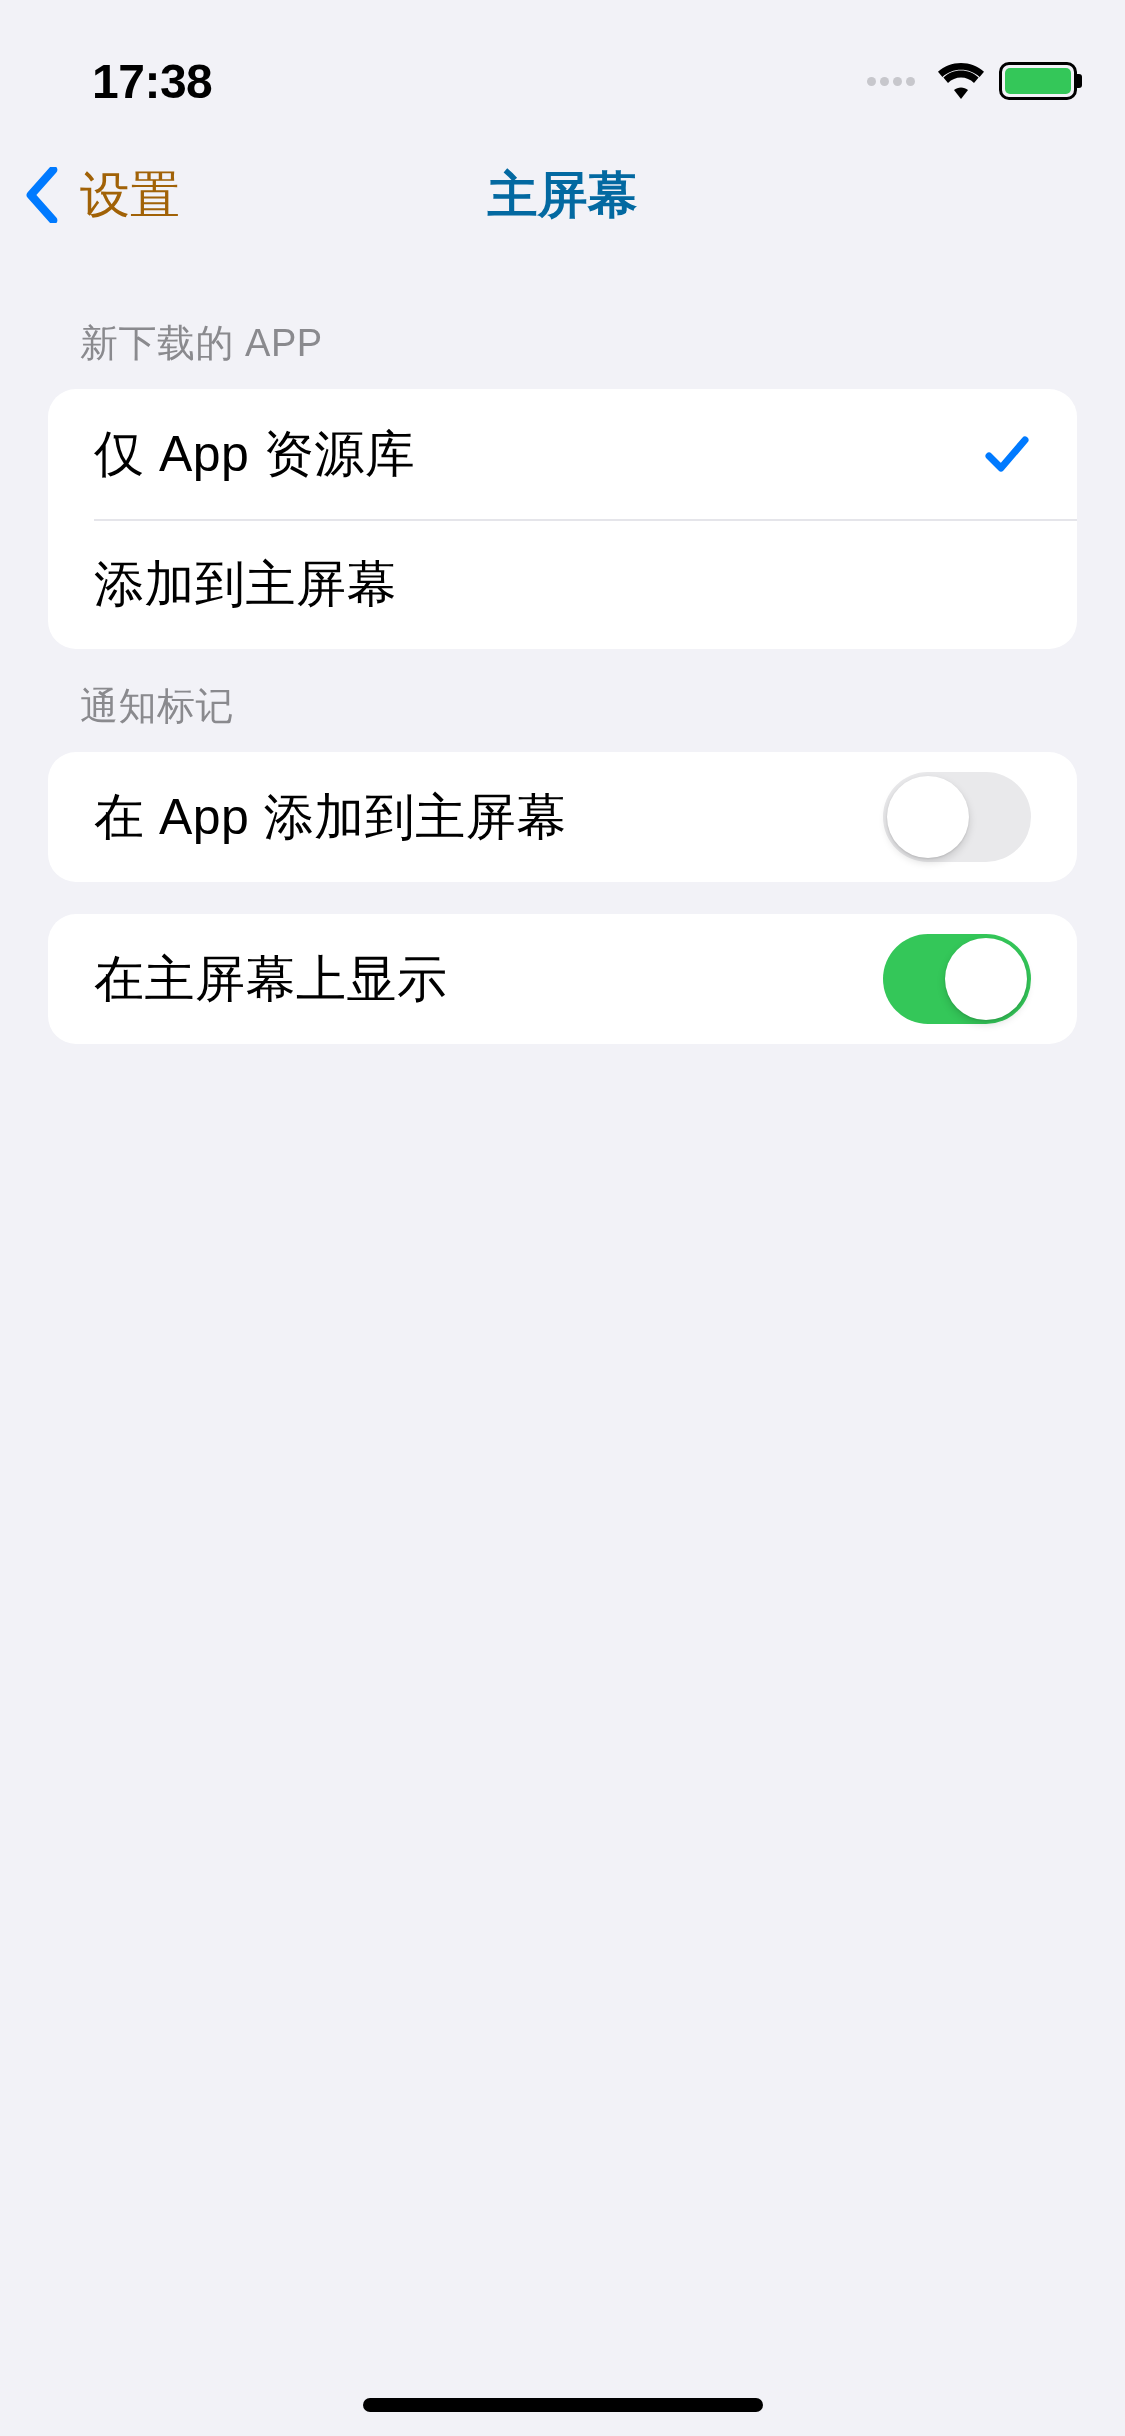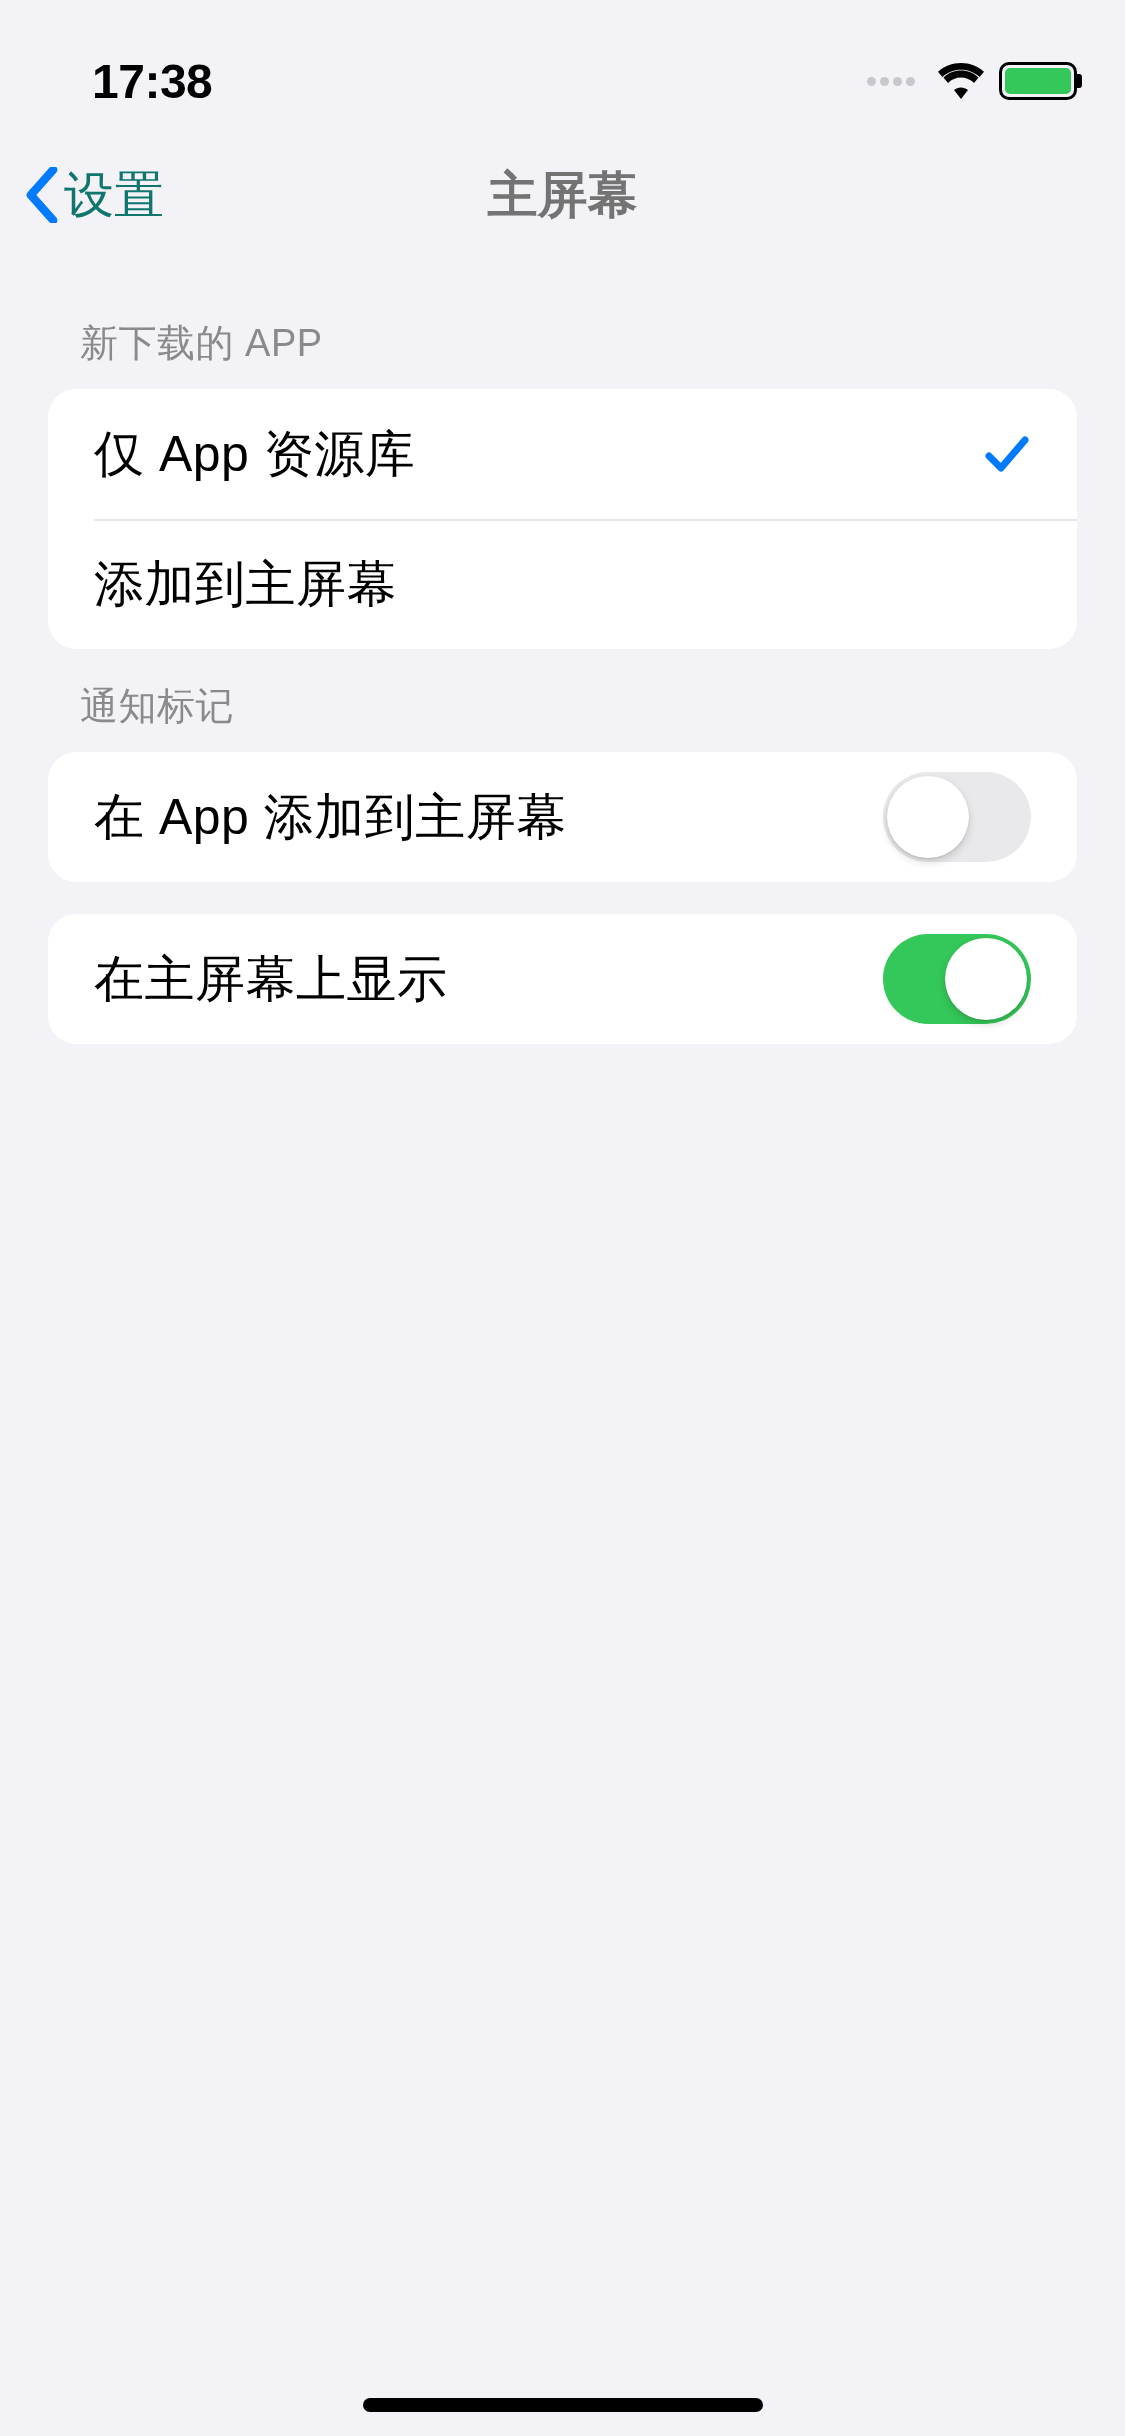--- a/index.html
+++ b/index.html
@@ -80,38 +80,38 @@
     .nav-bar {
       display: flex;
       align-items: center;
       position: relative;
       height: 130px;
       padding: 0 24px;
     }
     .back-button {
       display: flex;
       align-items: center;
-      gap: 4px;
-      color: #0f766e;
+      gap: 20px;
+      color: #a16207;
       font-size: 50px;
       z-index: 2;
     }
     .chevron-left svg {
       width: 36px;
       height: 56px;
       display: block;
     }
     .nav-title {
       position: absolute;
       left: 0;
       right: 0;
       text-align: center;
       font-size: 50px;
       font-weight: 600;
-      color: #737373;
+      color: #0369a1;
     }
     .content {
       padding: 0 48px;
     }
     .section {
       margin-top: 32px;
     }
     .section:first-child {
       margin-top: 58px;
     }

